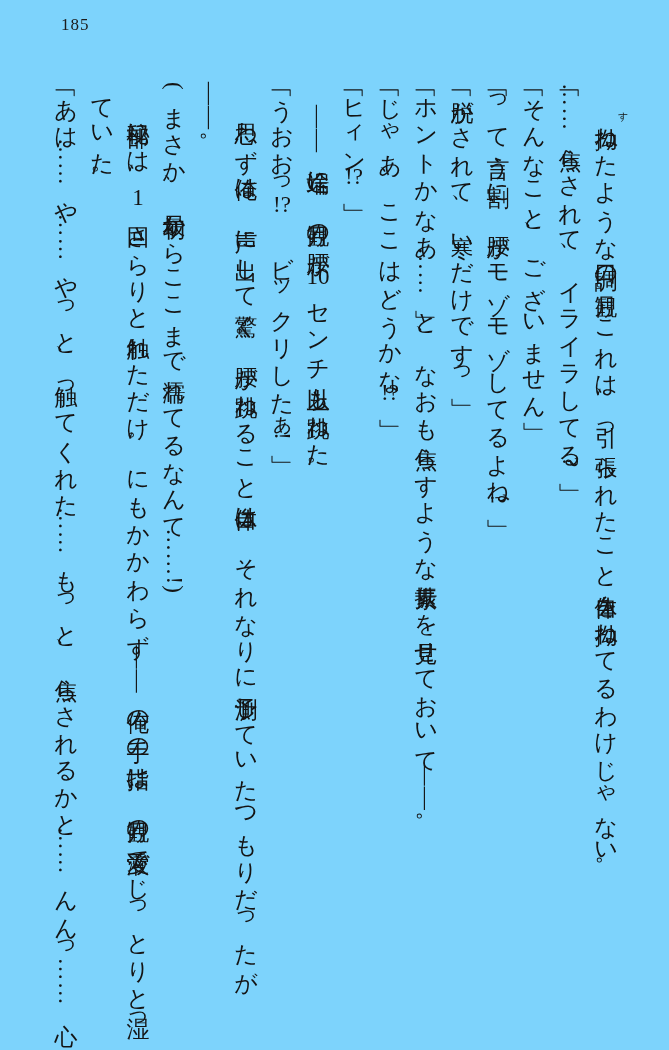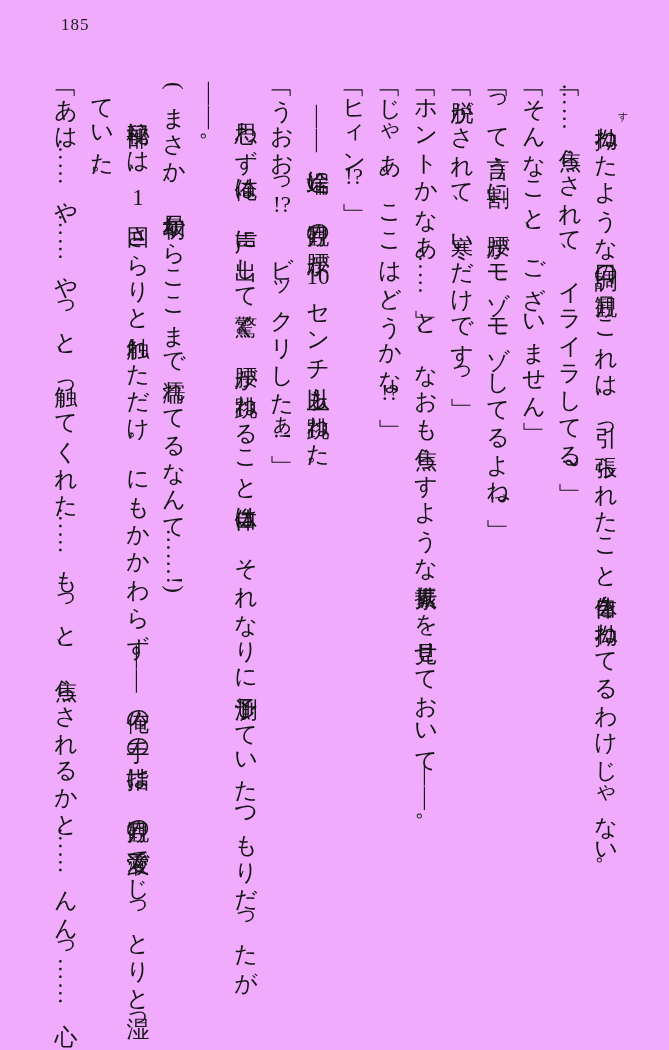--- a/index.html
+++ b/index.html
@@ -3,21 +3,21 @@
 <meta charset="utf-8">
 <style>
   html, body {
     margin: 0;
     padding: 0;
   }
   .page {
     position: relative;
     width: 669px;
     height: 1050px;
-    background: #f0abfc;
+    background: #7dd3fc;
     overflow: hidden;
     font-family: "Liberation Serif", "DejaVu Serif", serif;
   }
   .page-number {
     position: absolute;
     top: 15px;
     left: 61px;
     font-size: 17px;
     letter-spacing: 1px;
     color: #1c1c1c;

